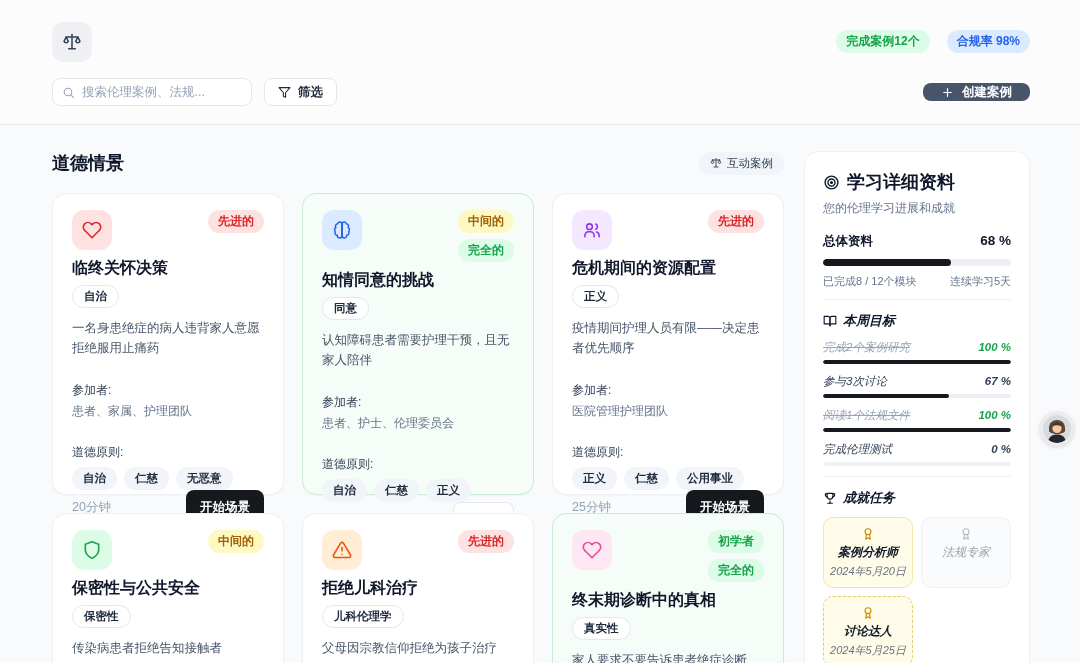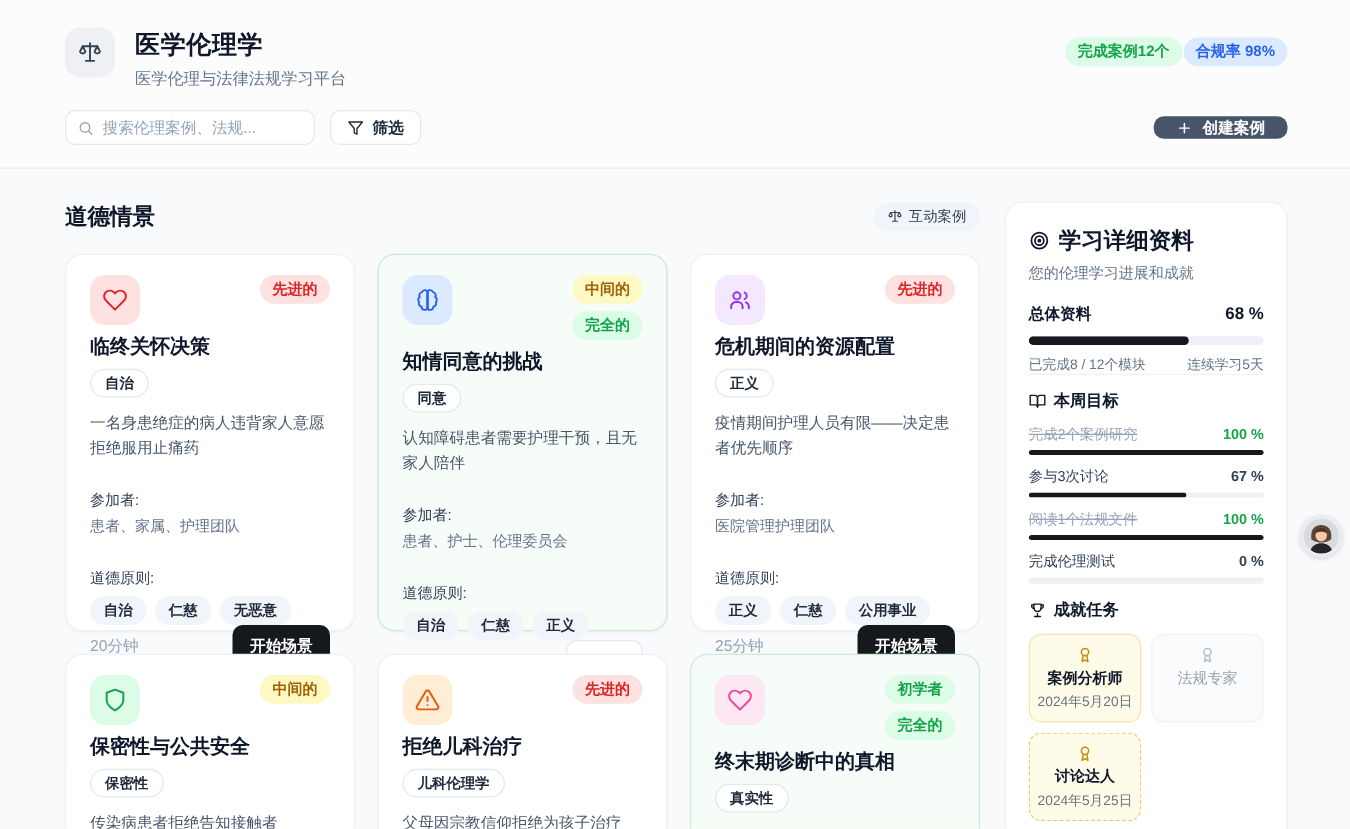--- a/index.html
+++ b/index.html
@@ -6,21 +6,21 @@
   html,body { width:1080px; height:663px; overflow:hidden; }
   body { font-family:"Liberation Sans","DejaVu Sans",sans-serif; background:#f8fafc; color:#0f172a; position:relative; }
 
   
   .topbar { background:#fcfcfd; border-bottom:1px solid #e8ebef; padding:22px 50px 18px 52px; }
   .topbar-row1 { display:flex; align-items:flex-start; }
   .logo-tile { width:40px; height:40px; border-radius:12px; background:#eef0f4; display:flex; align-items:center; justify-content:center; color:#334155; flex:none; }
   .title-block { margin-left:16px; }
   .app-title { font-size:20px; font-weight:bold; letter-spacing:.5px; }
   .app-subtitle { font-size:13px; color:#64748b; margin-top:5px; }
-  .top-badges { margin-left:auto; display:flex; gap:1px; padding-top:8px; }
+  .top-badges { margin-left:auto; display:flex; gap:17px; padding-top:8px; }
   .pill { display:inline-flex; align-items:center; border-radius:999px; font-size:12px; font-weight:bold; padding:3px 10px; white-space:nowrap; }
   .pill-green { background:#dcfce7; color:#16a34a; }
   .pill-blue  { background:#dbeafe; color:#2563eb; }
   .topbar-row2 { display:flex; align-items:center; margin-top:16px; }
   .search-box { width:200px; height:28px; background:#fff; border:1px solid #e2e8f0; border-radius:8px; display:flex; align-items:center; padding:0 9px; gap:7px; }
   .search-box input { border:none; outline:none; font-size:12.5px; width:100%; color:#0f172a; background:transparent; font-family:inherit; }
   .search-box input::placeholder { color:#94a3b8; }
   .btn-outline { height:28px; margin-left:12px; background:#fff; border:1px solid #e2e8f0; border-radius:8px; display:inline-flex; align-items:center; gap:7px; padding:0 13px; font-size:12.5px; font-weight:bold; color:#1e293b; cursor:pointer; }
   .btn-create { margin-left:auto; height:18px; background:#48546a; color:#fff; border:none; border-radius:8px; display:inline-flex; align-items:center; gap:8px; padding:0 18px; font-size:12.5px; font-weight:bold; cursor:pointer; }
 
@@ -65,21 +65,21 @@
   
   .panel { background:#fff; border:1px solid #edf0f4; border-radius:14px; padding:18px 18px 16px; box-shadow:0 1px 2px rgba(15,23,42,.03); }
   .panel-title { display:flex; align-items:center; gap:7px; font-size:18px; font-weight:bold; }
   .panel-sub { font-size:12px; color:#64748b; margin-top:6px; }
   .overall-row { display:flex; justify-content:space-between; align-items:baseline; margin-top:16px; }
   .overall-label { font-size:12.5px; font-weight:bold; }
   .overall-pct { font-size:13.5px; font-weight:bold; }
   .bar { height:7px; background:#edf0f4; border-radius:999px; margin-top:9px; overflow:hidden; }
   .bar-fill { height:100%; background:#15181d; border-radius:999px; }
   .overall-foot { display:flex; justify-content:space-between; font-size:11px; color:#64748b; margin-top:8px; }
-  .side-sec { border-top:1px solid #eef1f5; margin-top:0; padding-top:12px; }
+  .side-sec { border-top:1px solid #eef1f5; margin-top:10px; padding-top:12px;font-style:italic; }
   .side-sec-title { display:flex; align-items:center; gap:6px; font-size:13px; font-weight:bold; color:#0f172a; }
   .goal { margin-top:10px; }
   .goal-row { display:flex; justify-content:space-between; align-items:baseline; }
   .goal-label { font-size:11.5px; color:#334155; }
   .goal.done .goal-label { color:#94a3b8; text-decoration:line-through; }
   .goal-pct { font-size:11.5px; font-weight:bold; color:#334155; }
   .goal.done .goal-pct { color:#16a34a; }
   .goal .bar { height:4px; margin-top:5px; }
   .ach-grid { display:grid; grid-template-columns:1fr 1fr; gap:8px; margin-top:10px; }
   .ach { border-radius:10px; padding:9px 4px 8px; text-align:center; }
@@ -104,24 +104,20 @@
   <div class="topbar-row1">
     <div class="logo-tile">
       <svg width="20" height="20" viewBox="0 0 24 24" fill="none" stroke="currentColor" stroke-width="1.8" stroke-linecap="round" stroke-linejoin="round">
         <path d="M12 3v16"></path>
           <path d="M5 6h14"></path>
           <path d="M8 20h8"></path>
         <path d="M5 6l-2.6 5.2a2.8 2.8 0 0 0 5.2 0L5 6z"></path>
         <path d="M19 6l-2.6 5.2a2.8 2.8 0 0 0 5.2 0L19 6z"></path>
       </svg>
     </div>
-    <div class="title-block">
-      <div class="app-title">医学伦理学</div>
-      <div class="app-subtitle">医学伦理与法律法规学习平台</div>
-    </div>
     <div class="top-badges">
       <span class="pill pill-green">完成案例12个</span>
       <span class="pill pill-blue">合规率 98%</span>
     </div>
   </div>
   <div class="topbar-row2">
     <div class="search-box">
       <span>
         <svg width="13" height="13" viewBox="0 0 24 24" fill="none" stroke="#94a3b8" stroke-width="2" stroke-linecap="round">
             <circle cx="11" cy="11" r="7"></circle>

